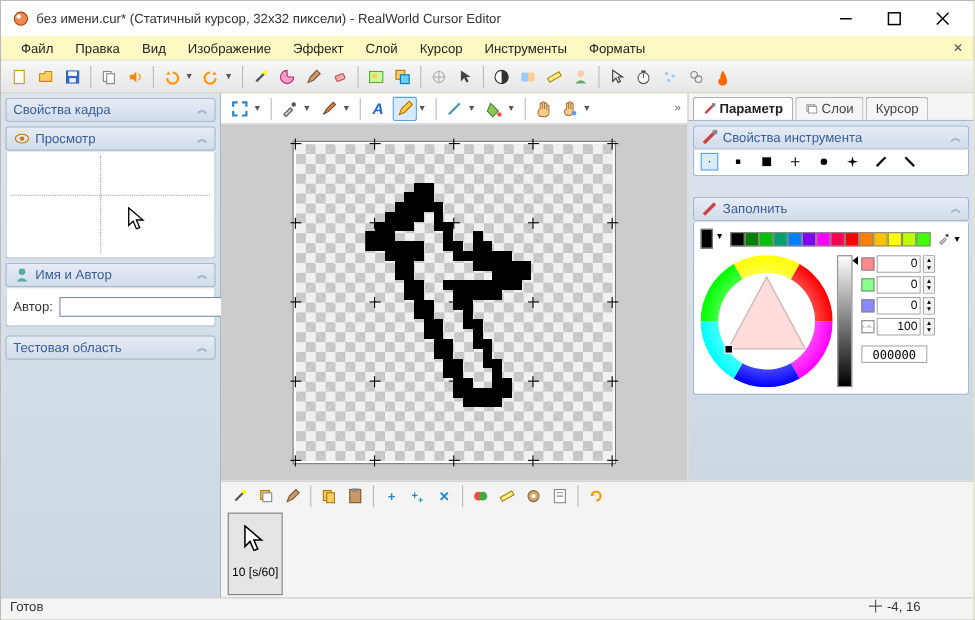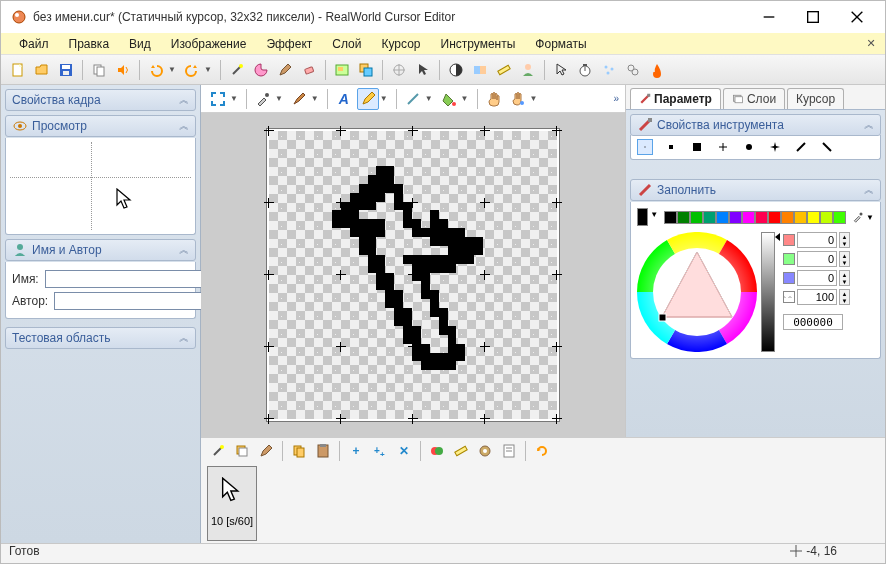--- a/index.html
+++ b/index.html
@@ -565,24 +565,20 @@
         <span class="picon">
             <svg class="ic" viewBox="0 0 16 16">
               <circle cx="8" cy="5" r="3" fill="#5a9"></circle>
               <path d="M3 14 Q8 8 13 14 Z" fill="#5a9"></path>
             </svg>
           </span>
         <span>Имя и Автор</span>
         <span class="chev">︽</span>
       </div>
       <div class="panel-body ident-body">
-        <div class="ident-row">
-          <label>Имя:</label>
-          <input type="text" value="" style="">
-        </div>
         <div class="ident-row">
           <label>Автор:</label>
           <input type="text" value="" style="">
         </div>
       </div>
 
       <div class="panel-hdr test-hdr">
         <span>Тестовая область</span>
         <span class="chev">︽</span>
       </div>

